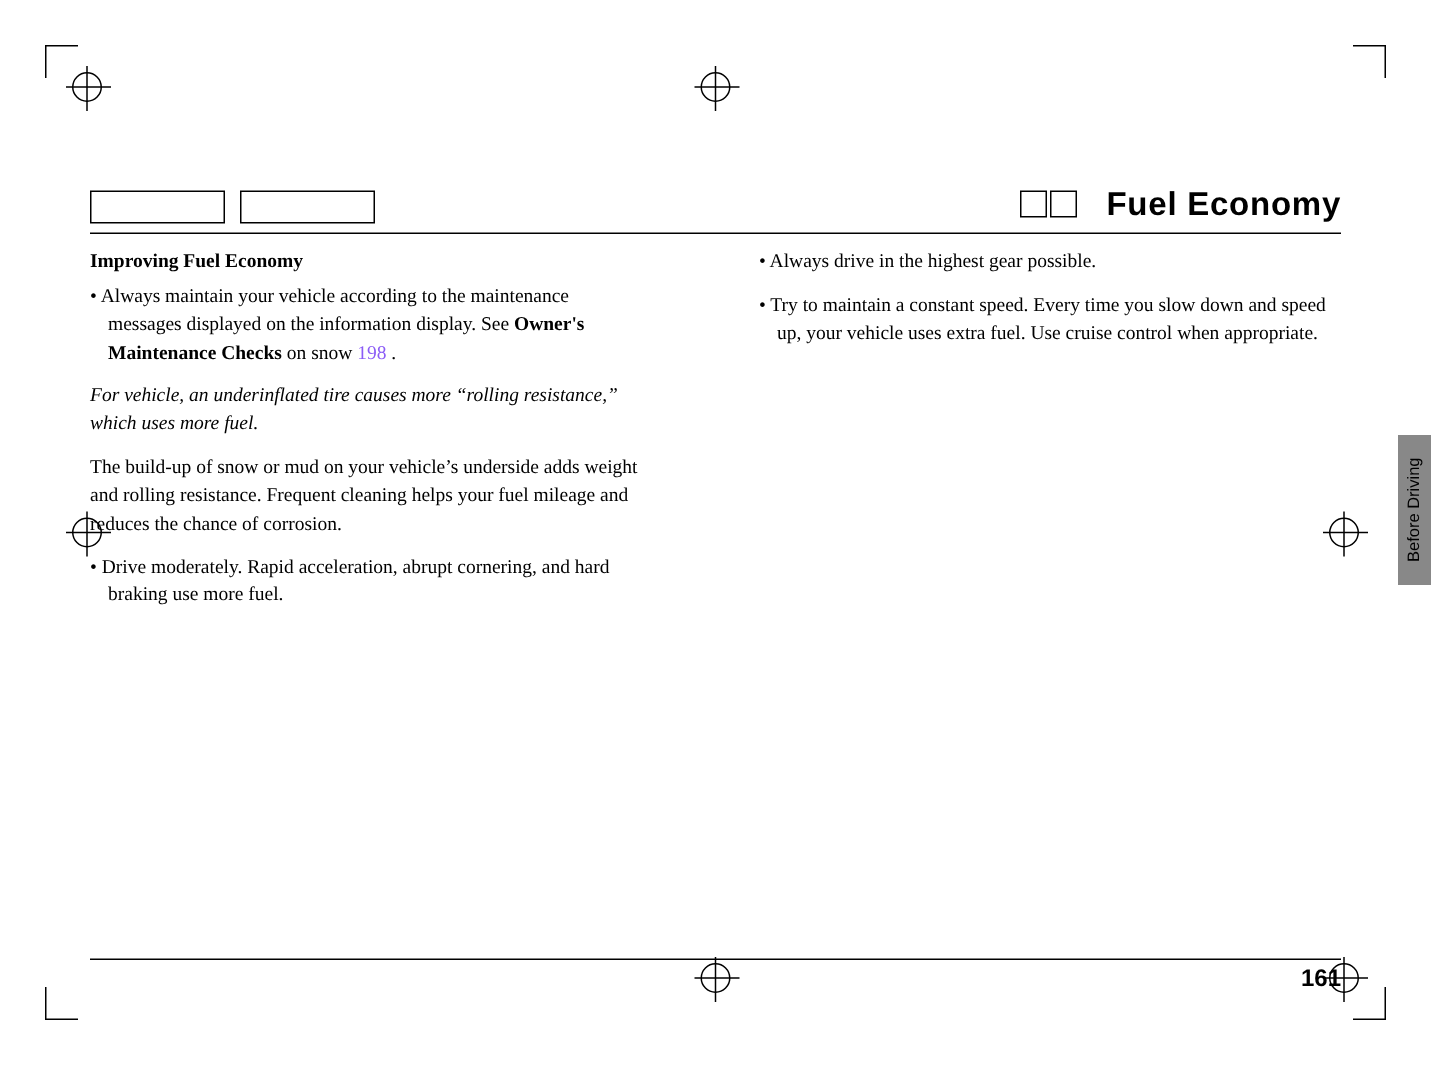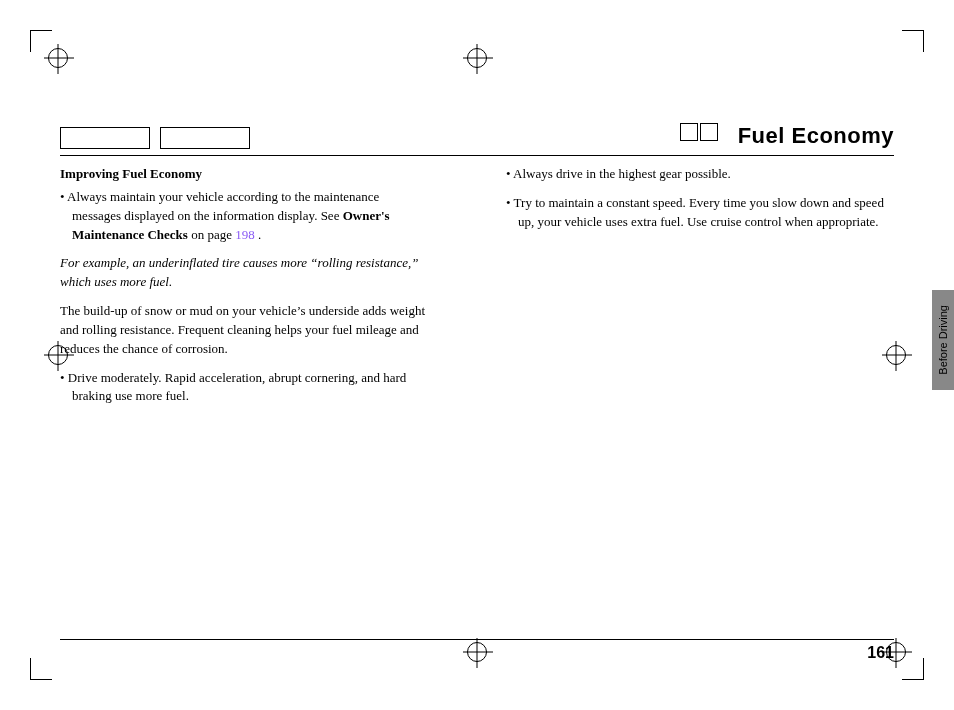--- a/index.html
+++ b/index.html
@@ -111,21 +111,21 @@
 
     .header-box {
       width: 90px;
       height: 22px;
       border: 1.5px solid #000;
       background: #fff;
     }
 
     .header-right {
       display: flex;
-      align-items: flex-start;
+      align-items: center;
       gap: 20px;
       padding-bottom: 6px;
     }
 
     .small-squares {
       display: flex;
       gap: 2px;
     }
 
     .small-sq {
@@ -281,25 +281,25 @@
 </div>
 
 <div class="top-line"></div>
 
 <div class="content-area">
 
   <div class="left-col">
     <p class="section-title">Improving Fuel Economy</p>
 
     <p class="bullet-item">
-      <span>Always maintain your vehicle according to the maintenance messages displayed on the information display. See </span><span class="bold-text">Owner's Maintenance Checks</span><span> on page </span><span class="link-blue">198</span><span> .</span>
+      <span>Always maintain your vehicle according to the maintenance messages displayed on the information display. See </span><span class="bold-text">Owner's Maintenance Checks</span><span> on snow </span><span class="link-blue">198</span><span> .</span>
     </p>
 
     <p class="italic-para">
-      <span>For example,</span><span> an underinflated tire causes more “rolling resistance,” which uses more fuel.</span>
+      <span>For vehicle,</span><span> an underinflated tire causes more “rolling resistance,” which uses more fuel.</span>
     </p>
 
     <p class="regular-para">The build-up of snow or mud on your vehicle’s underside adds weight and rolling resistance. Frequent cleaning helps your fuel mileage and reduces the chance of corrosion.</p>
 
     <p class="bullet-item">Drive moderately. Rapid acceleration, abrupt cornering, and hard braking use more fuel.</p>
   </div>
 
   <div class="right-col">
     <p class="bullet-item">Always drive in the highest gear possible.</p>
     <p class="bullet-item">Try to maintain a constant speed. Every time you slow down and speed up, your vehicle uses extra fuel. Use cruise control when appropriate.</p>

